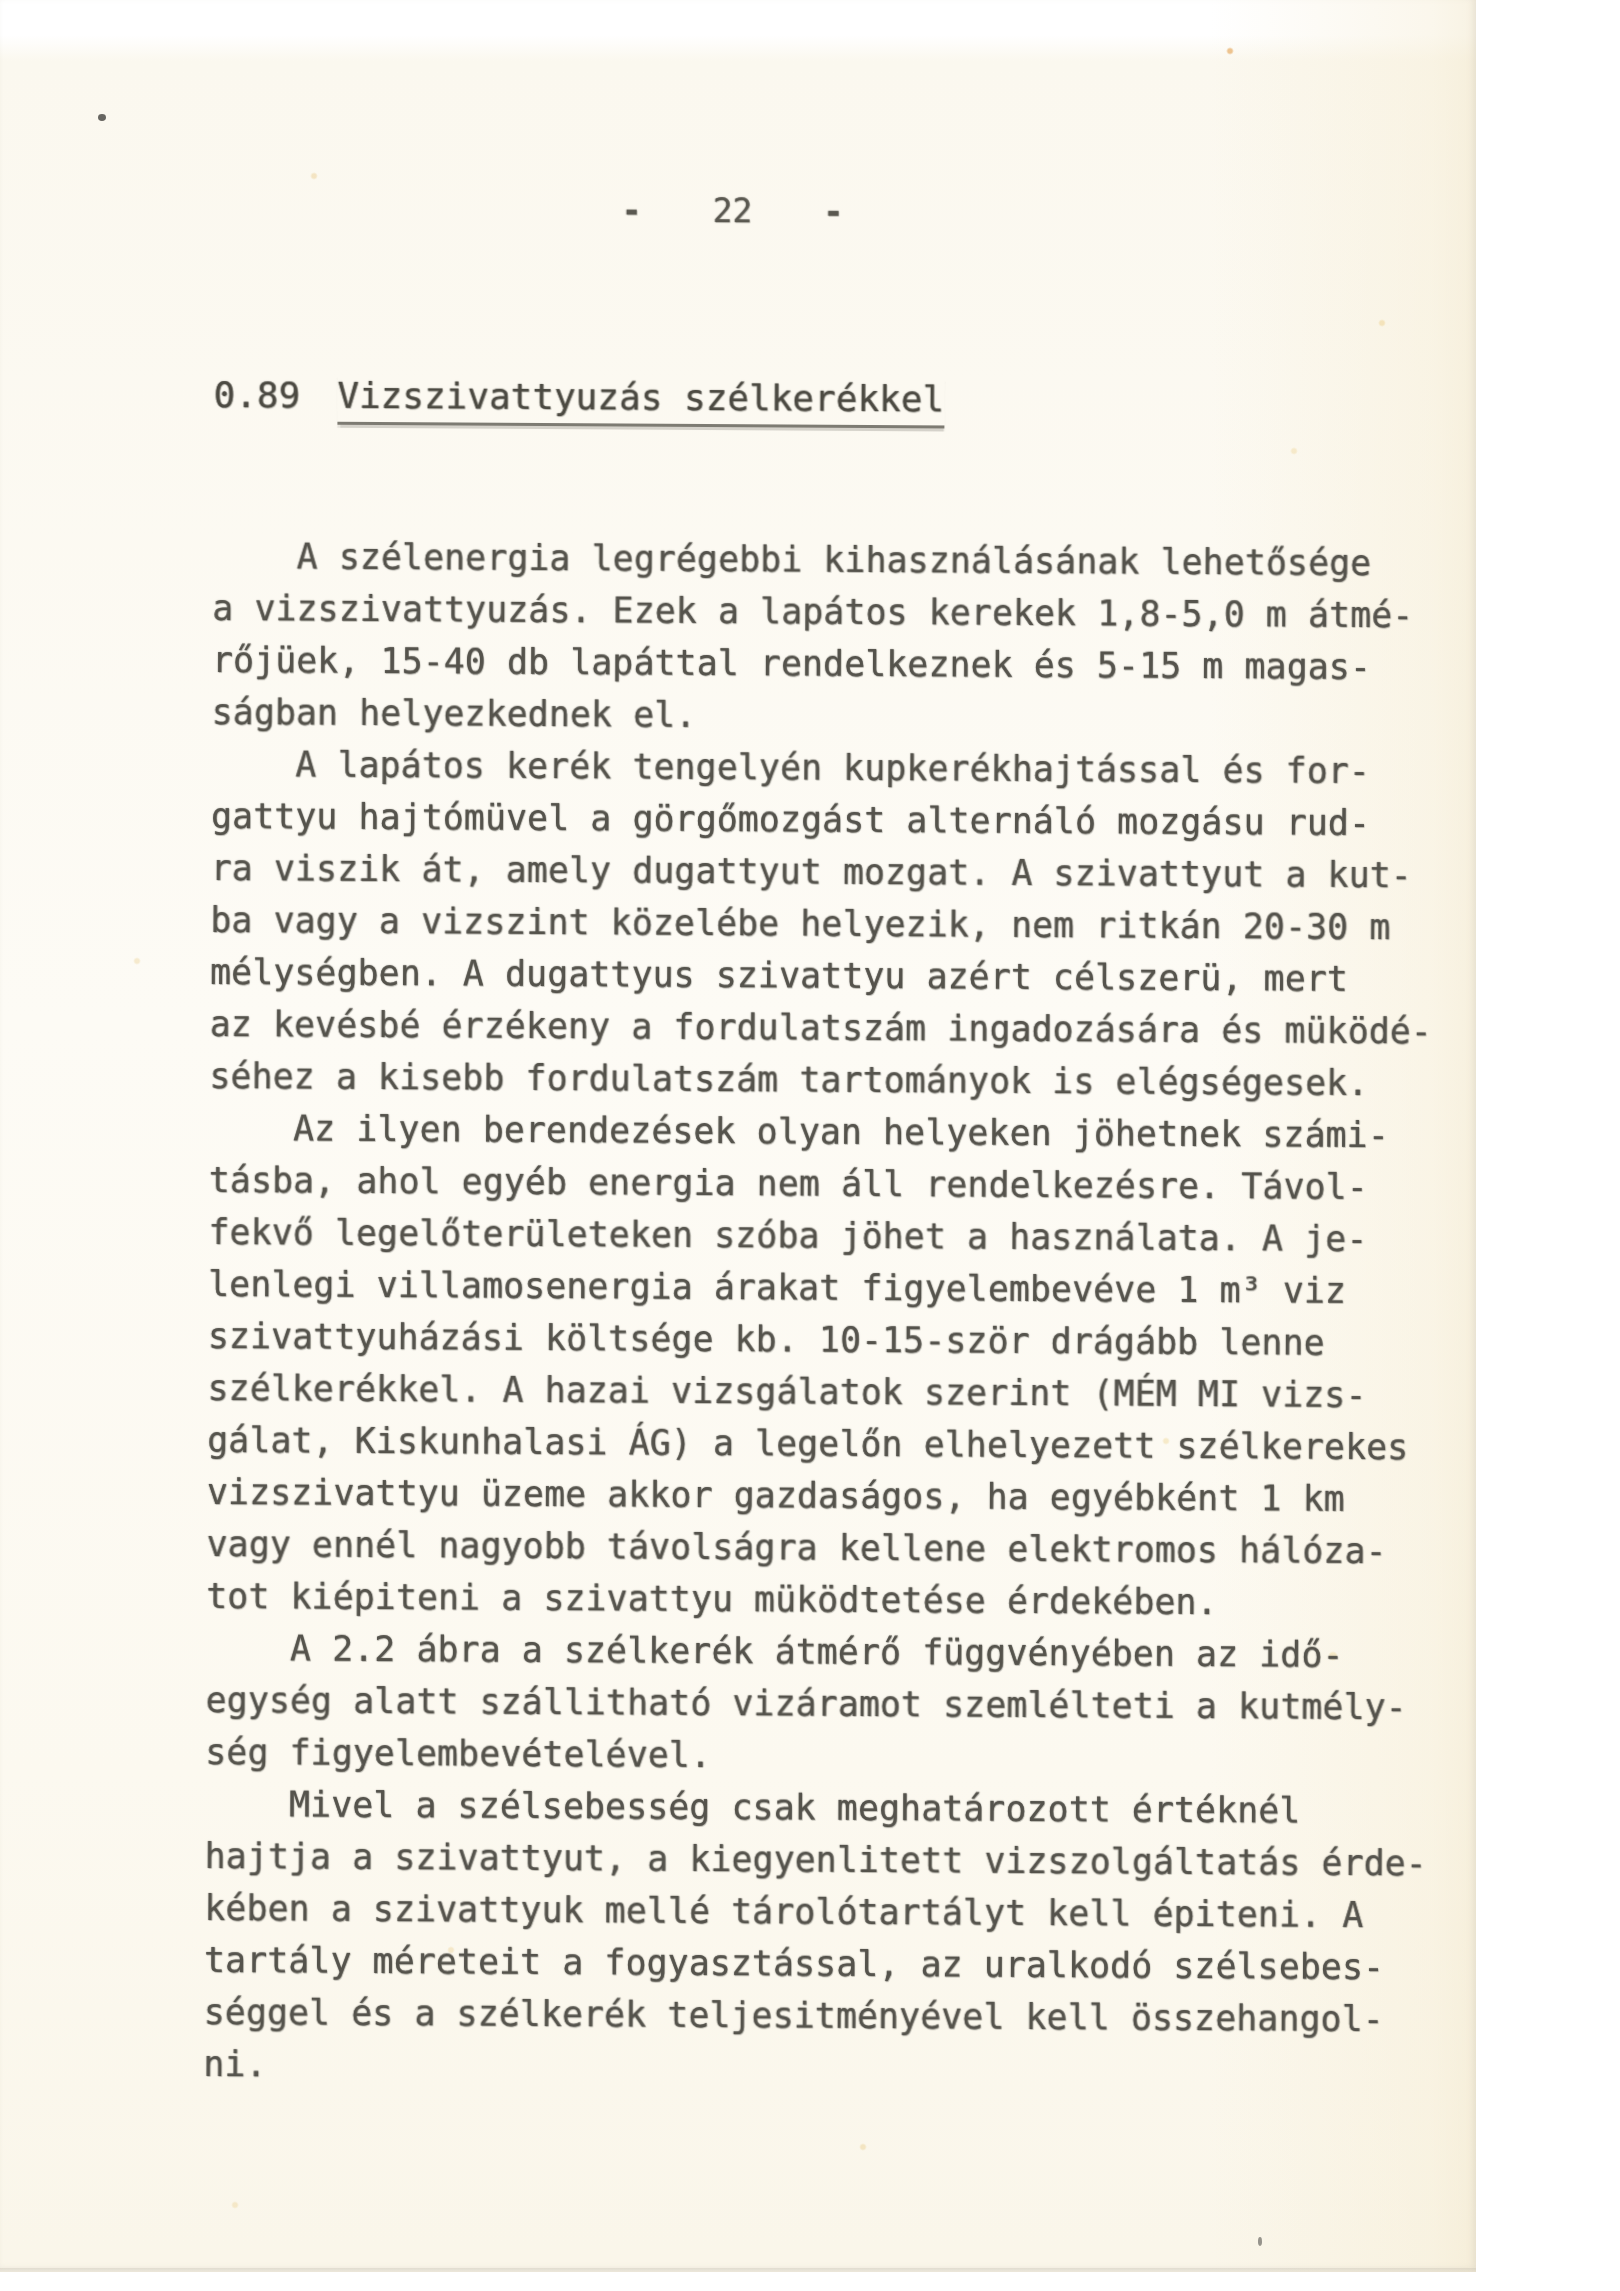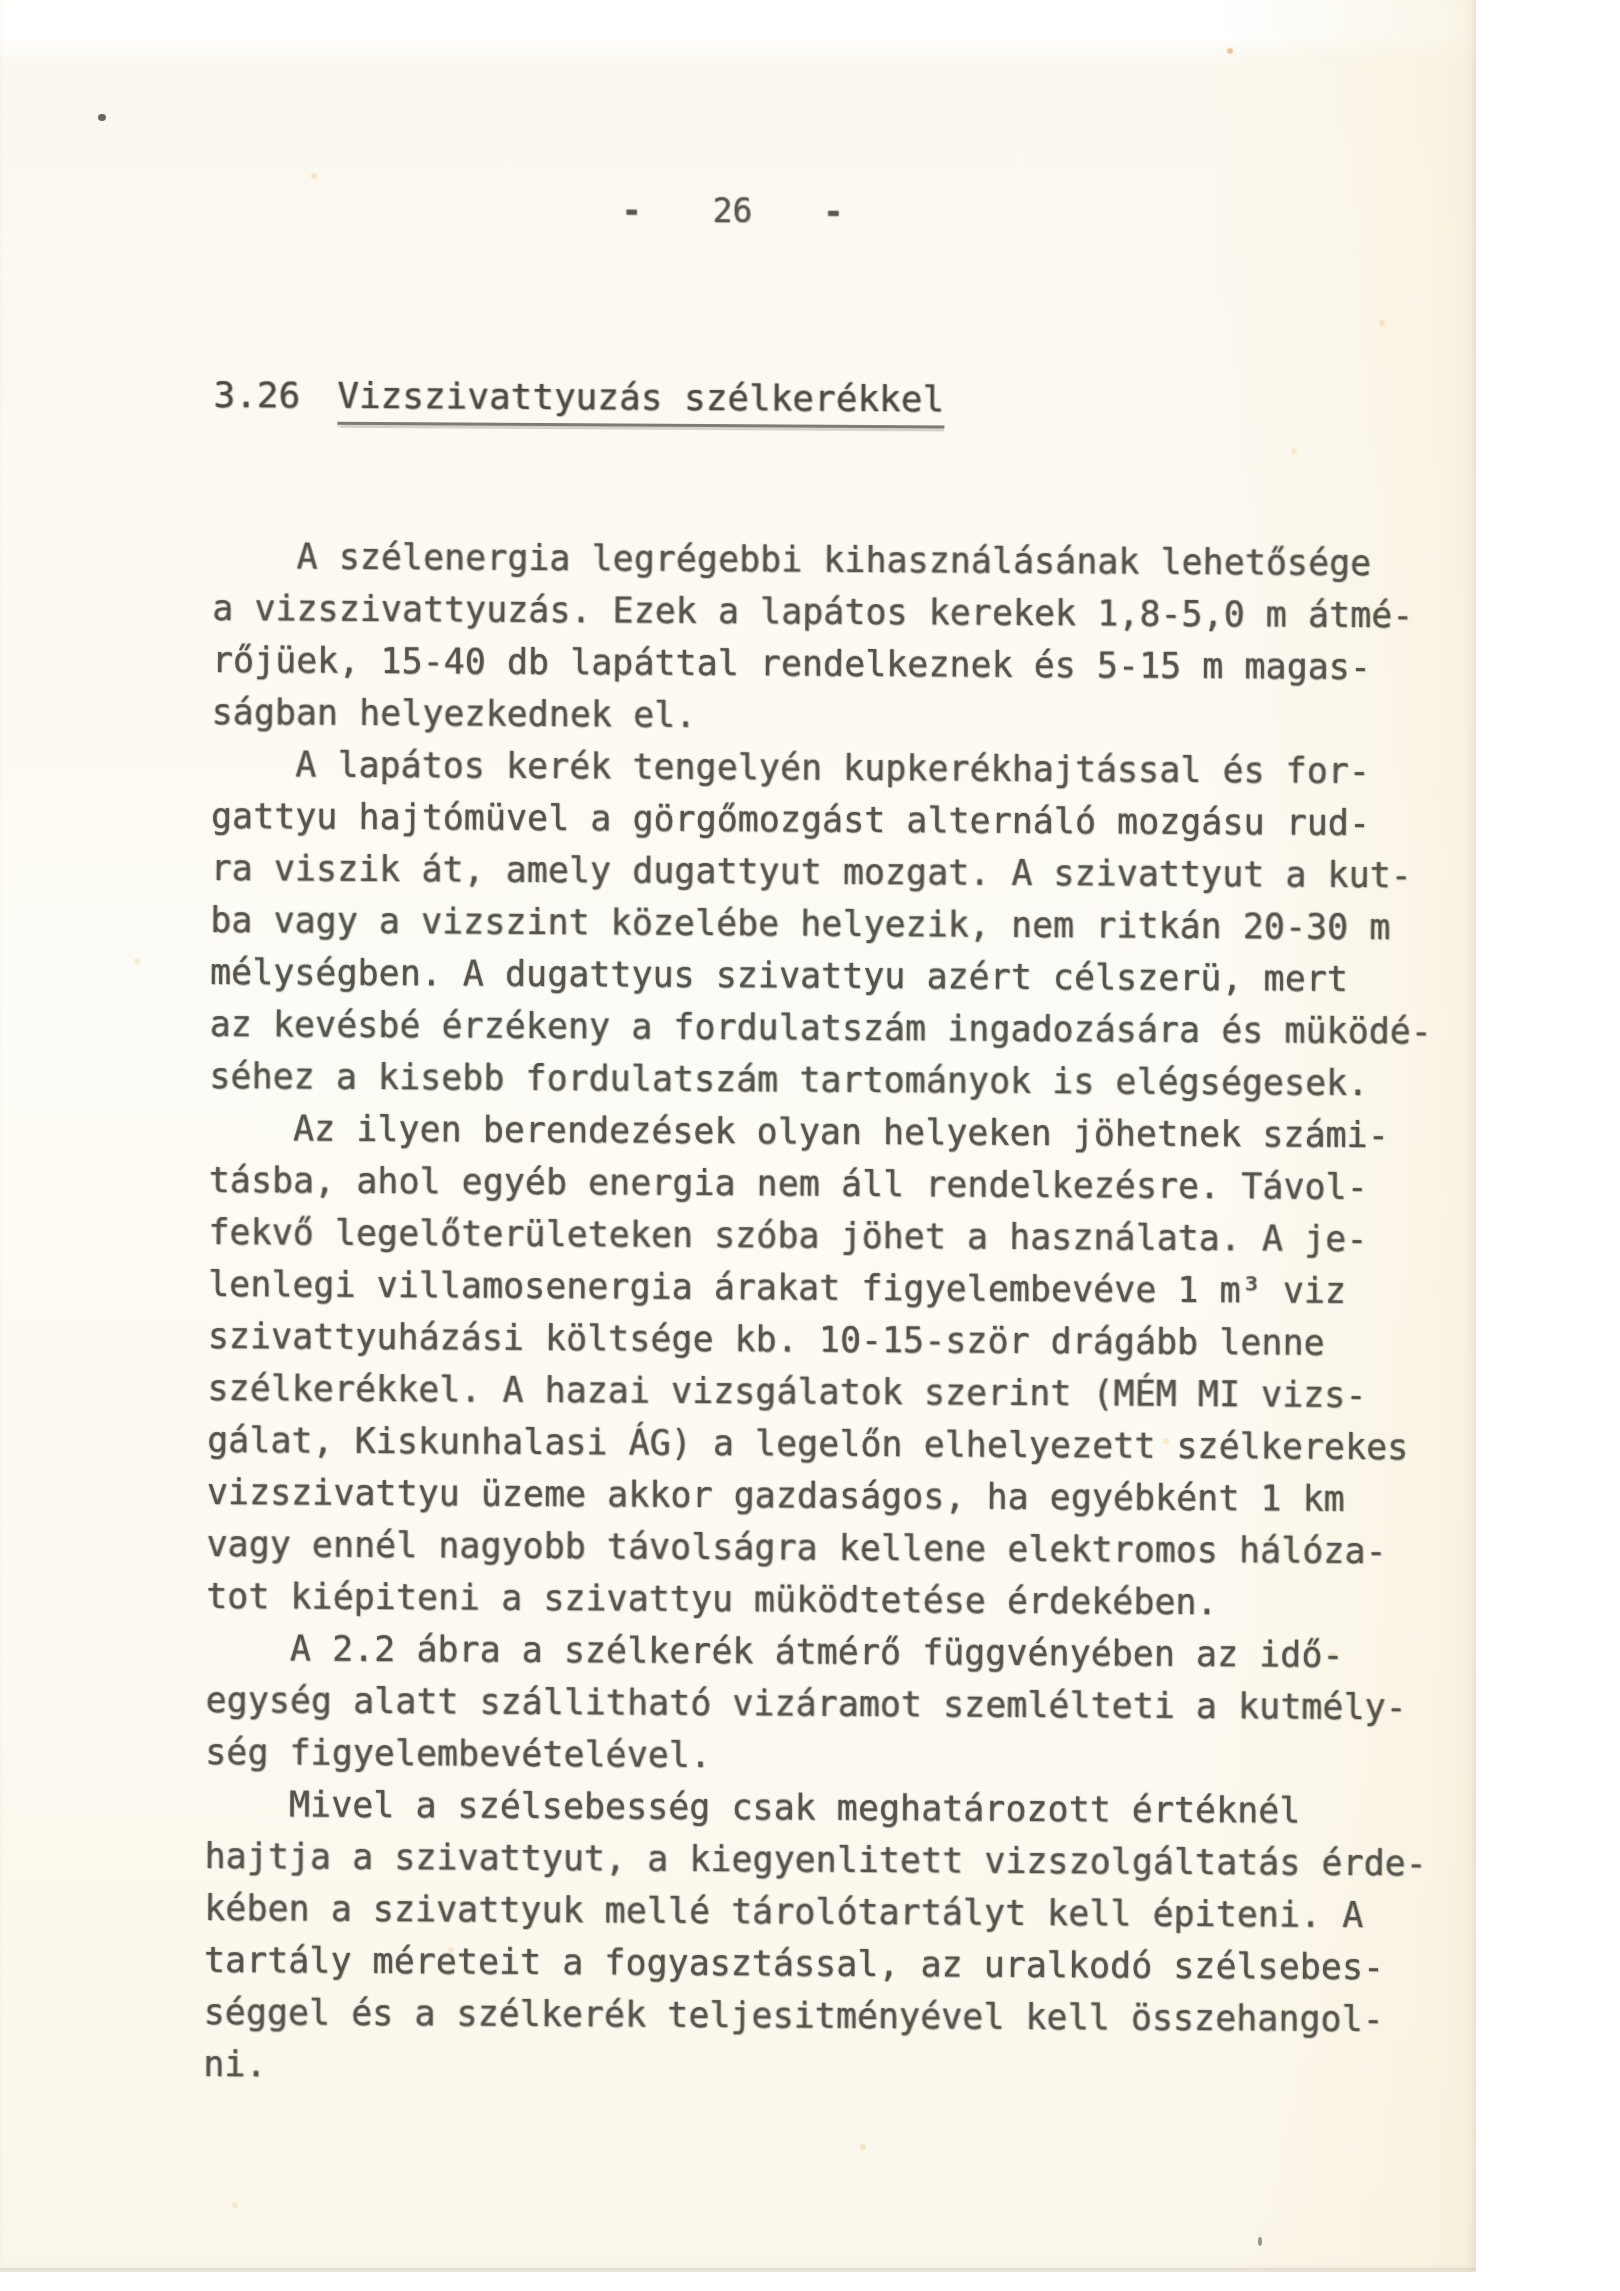--- a/index.html
+++ b/index.html
@@ -77,25 +77,25 @@
 
 <div class="page">
   <div class="paper"></div>
   <div class="speck s1"></div>
   <div class="speck s2"></div>
 
   <div class="content">
 
     <div class="page-header tw">
       <span class="dash">-</span>
-      <span class="num">26</span>
+      <span class="num">22</span>
       <span class="dash">-</span>
     </div>
 
     <div class="section-heading tw">
-      <span class="sec-num">3.26</span>
+      <span class="sec-num">0.89</span>
       <span class="sec-title">Vizszivattyuzás szélkerékkel</span>
     </div>
 
     <div class="body-text tw"><div class="line first">A szélenergia legrégebbi kihasználásának lehetősége</div><div class="line">a vizszivattyuzás. Ezek a lapátos kerekek 1,8-5,0 m átmé-</div><div class="line">rőjüek, 15-40 db lapáttal rendelkeznek és 5-15 m magas-</div><div class="line">ságban helyezkednek el.</div><div class="line first">A lapátos kerék tengelyén kupkerékhajtással és for-</div><div class="line">gattyu hajtómüvel a görgőmozgást alternáló mozgásu rud-</div><div class="line">ra viszik át, amely dugattyut mozgat. A szivattyut a kut-</div><div class="line">ba vagy a vizszint közelébe helyezik, nem ritkán 20-30 m</div><div class="line">mélységben. A dugattyus szivattyu azért célszerü, mert</div><div class="line">az kevésbé érzékeny a fordulatszám ingadozására és müködé-</div><div class="line">séhez a kisebb fordulatszám tartományok is elégségesek.</div><div class="line first">Az ilyen berendezések olyan helyeken jöhetnek számi-</div><div class="line">tásba, ahol egyéb energia nem áll rendelkezésre. Távol-</div><div class="line">fekvő legelőterületeken szóba jöhet a használata. A je-</div><div class="line">lenlegi villamosenergia árakat figyelembevéve 1 m³ viz</div><div class="line">szivattyuházási költsége kb. 10-15-ször drágább lenne</div><div class="line">szélkerékkel. A hazai vizsgálatok szerint (MÉM MI vizs-</div><div class="line">gálat, Kiskunhalasi ÁG) a legelőn elhelyezett szélkerekes</div><div class="line">vizszivattyu üzeme akkor gazdaságos, ha egyébként 1 km</div><div class="line">vagy ennél nagyobb távolságra kellene elektromos hálóza-</div><div class="line">tot kiépiteni a szivattyu müködtetése érdekében.</div><div class="line first">A 2.2 ábra a szélkerék átmérő függvényében az idő-</div><div class="line">egység alatt szállitható vizáramot szemlélteti a kutmély-</div><div class="line">ség figyelembevételével.</div><div class="line first">Mivel a szélsebesség csak meghatározott értéknél</div><div class="line">hajtja a szivattyut, a kiegyenlitett vizszolgáltatás érde-</div><div class="line">kében a szivattyuk mellé tárolótartályt kell épiteni. A</div><div class="line">tartály méreteit a fogyasztással, az uralkodó szélsebes-</div><div class="line">séggel és a szélkerék teljesitményével kell összehangol-</div><div class="line">ni.</div></div>
   </div>
 </div>
 
 
 </body></html>

